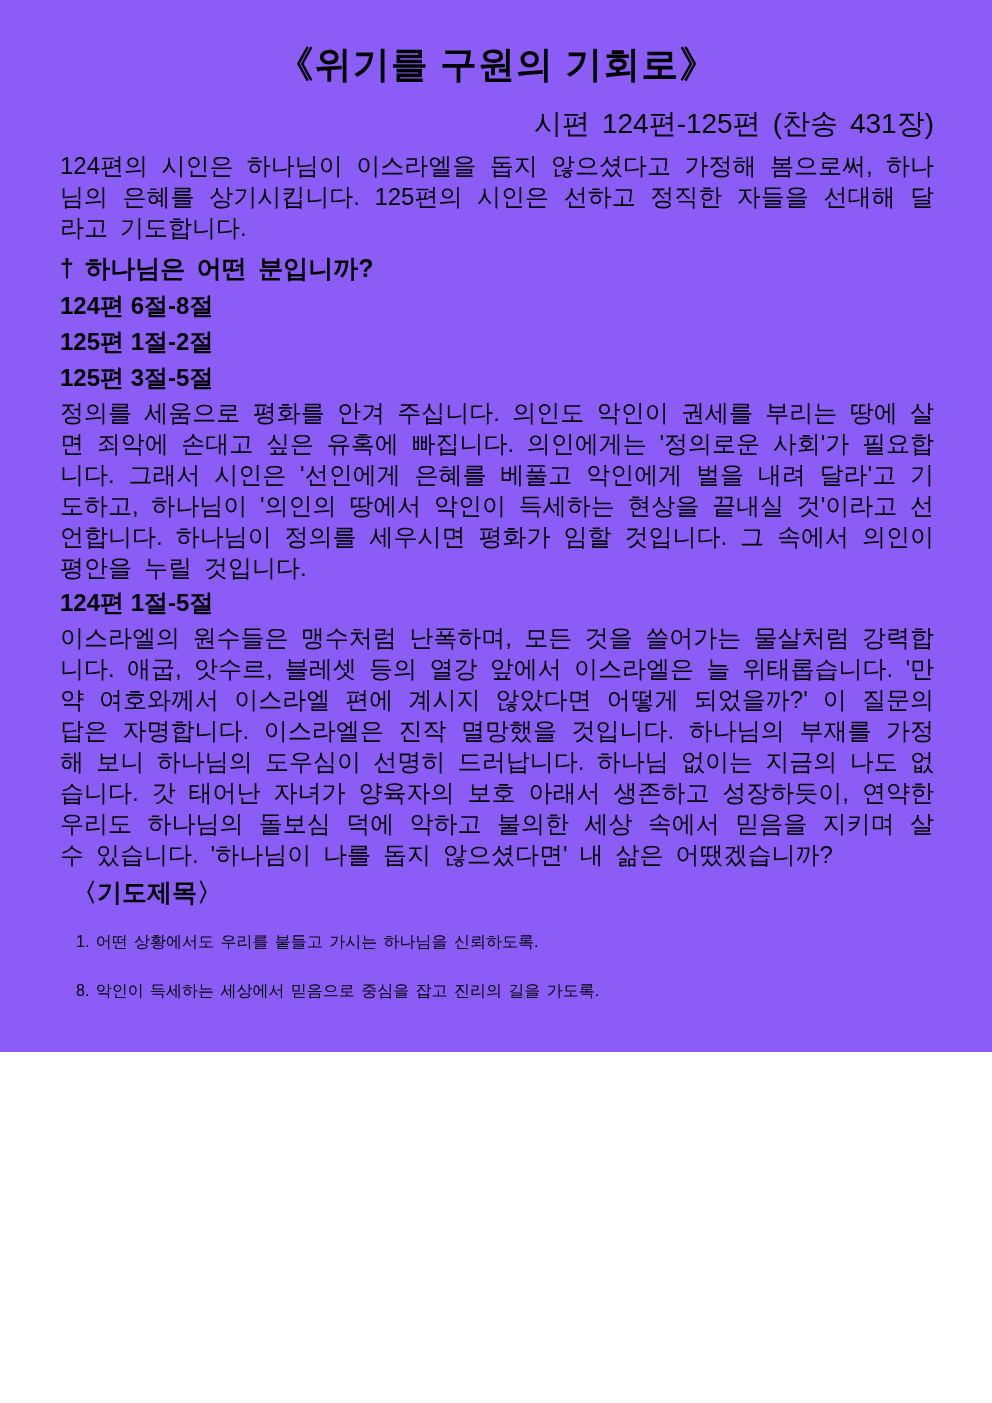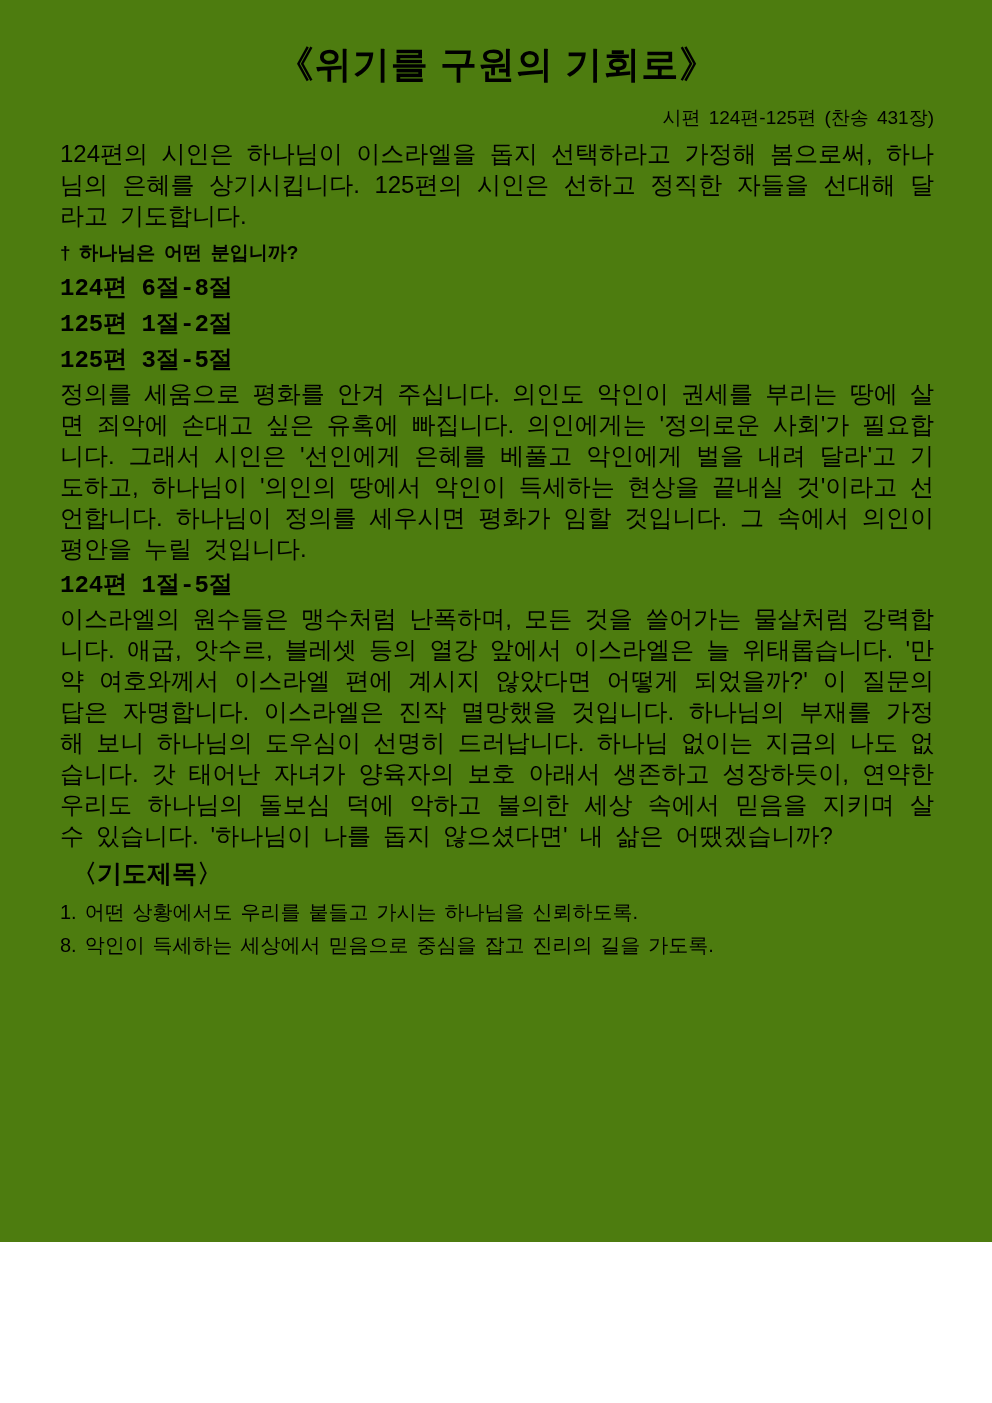--- a/index.html
+++ b/index.html
@@ -4,84 +4,83 @@
 <style>
   html, body {
     margin: 0;
     padding: 0;
     background: #ffffff;
     color: #000000;
     font-family: "Liberation Sans", sans-serif;
   }
   .page {
     width: 992px;
-    height: 1242px;
+    height: 1052px;
     box-sizing: border-box;
-    background: #4d7c0f;
+    background: #8b5cf6;
     padding: 34px 58px 0 60px;
     overflow: hidden;
   }
   .doc-title {
     font-size: 37px;
     font-weight: 800;
     text-align: center;
     margin: 6px 0 0 0;
     letter-spacing: 1px;
   }
   .scripture-ref {
-    font-size: 19px;
+    font-size: 28px;
     text-align: right;
     margin-top: 15px;
     word-spacing: 0.15em;
   }
   .body-text {
     font-size: 24px;
     line-height: 31px;
     text-align: justify;
     text-justify: inter-word;
     word-spacing: 0.22em;
     word-break: normal;
     margin: 0;
   }
   .intro { margin-top: 7px; }
   .section-heading {
-    font-size: 19px;
+    font-size: 25px;
     font-weight: bold;
     margin: 9px 0 5px 0;
     word-spacing: 0.18em;
   }
   .passage-subheading {
     font-size: 24px;
     font-weight: bold;
     margin: 4px 0 3px 0;
-    font-family: Liberation Mono, monospace;
   }
   .prayer-heading {
     font-size: 25px;
     font-weight: bold;
     margin: 6px 0 6px 0;
     padding-left: 12px;
   }
   .prayer-item {
-    font-size: 20px;
+    font-size: 16px;
     line-height: 33px;
-    margin: 0;
+    margin: 16px;
     word-spacing: 0.12em;
   }
 </style>
 </head>
 <body>
 
 <div class="page">
 
   <h1 class="doc-title">《위기를 구원의 기회로》</h1>
 
   <div class="scripture-ref">시편 124편-125편 (찬송 431장)</div>
 
-  <p class="body-text intro">124편의 시인은 하나님이 이스라엘을 돕지 선택하라고 가정해 봄으로써, 하나님의 은혜를 상기시킵니다. 125편의 시인은 선하고 정직한 자들을 선대해 달라고 기도합니다.</p>
+  <p class="body-text intro">124편의 시인은 하나님이 이스라엘을 돕지 않으셨다고 가정해 봄으로써, 하나님의 은혜를 상기시킵니다. 125편의 시인은 선하고 정직한 자들을 선대해 달라고 기도합니다.</p>
 
   <h2 class="section-heading">† 하나님은 어떤 분입니까?</h2>
 
   <h3 class="passage-subheading">124편 6절-8절</h3>
 
   <h3 class="passage-subheading">125편 1절-2절</h3>
 
   <h3 class="passage-subheading">125편 3절-5절</h3>
   <p class="body-text">정의를 세움으로 평화를 안겨 주십니다. 의인도 악인이 권세를 부리는 땅에 살면 죄악에 손대고 싶은 유혹에 빠집니다. 의인에게는 '정의로운 사회'가 필요합니다. 그래서 시인은 '선인에게 은혜를 베풀고 악인에게 벌을 내려 달라'고 기도하고, 하나님이 '의인의 땅에서 악인이 득세하는 현상을 끝내실 것'이라고 선언합니다. 하나님이 정의를 세우시면 평화가 임할 것입니다. 그 속에서 의인이 평안을 누릴 것입니다.</p>
 

